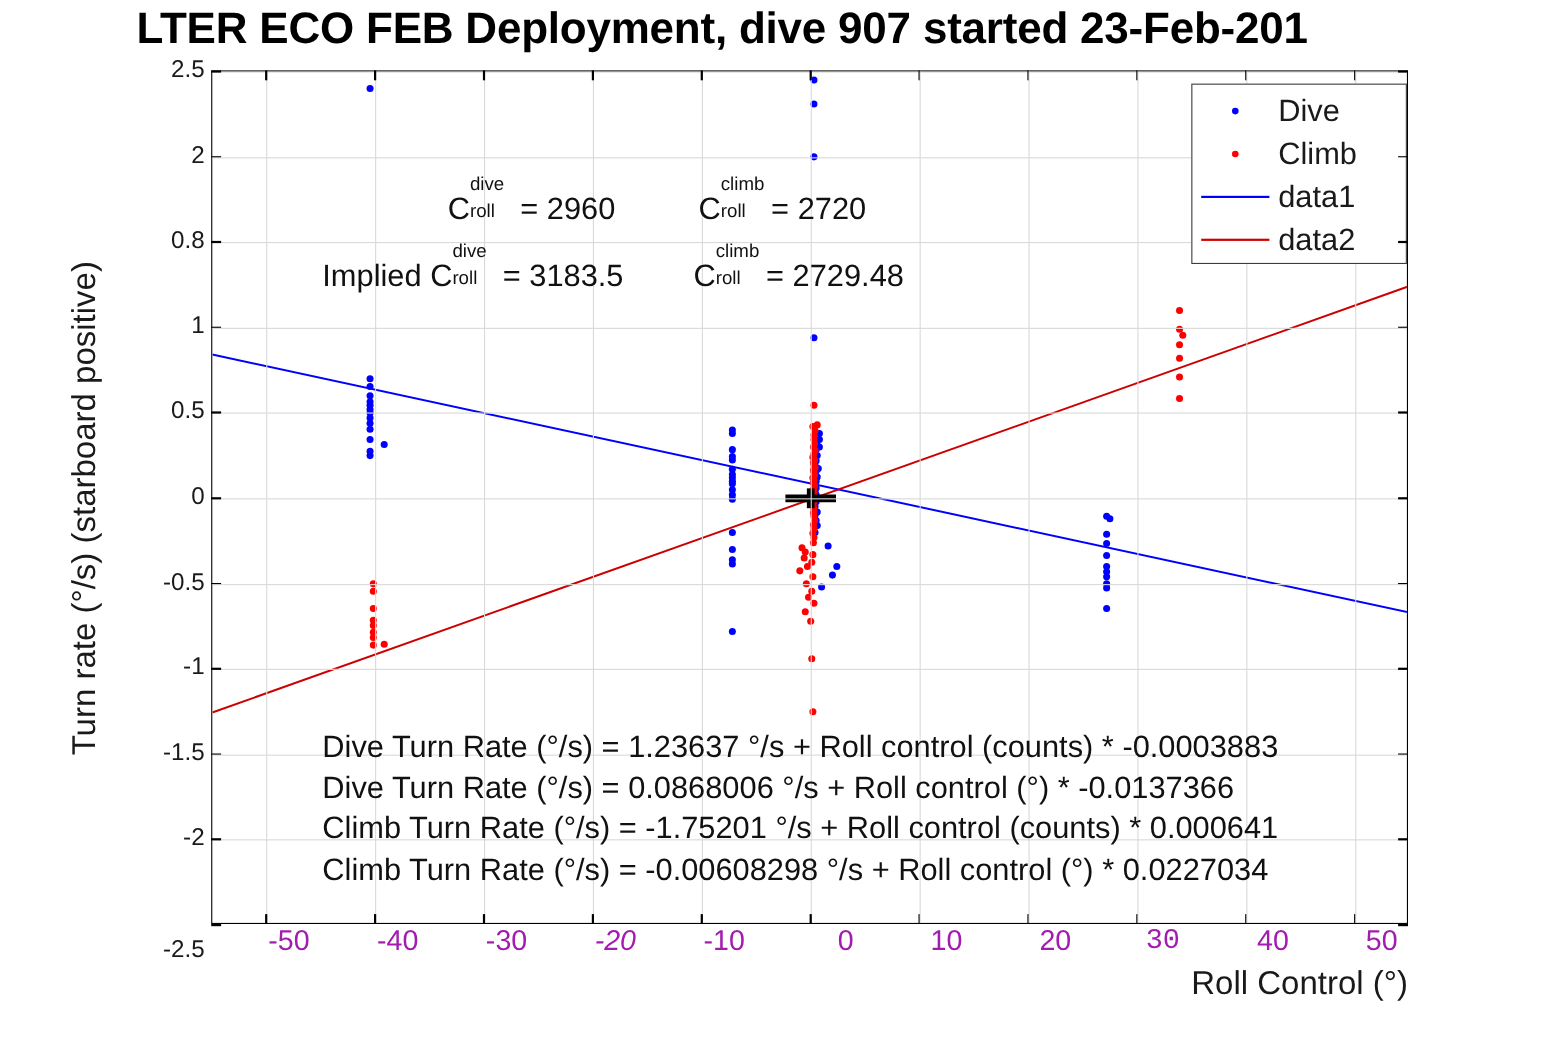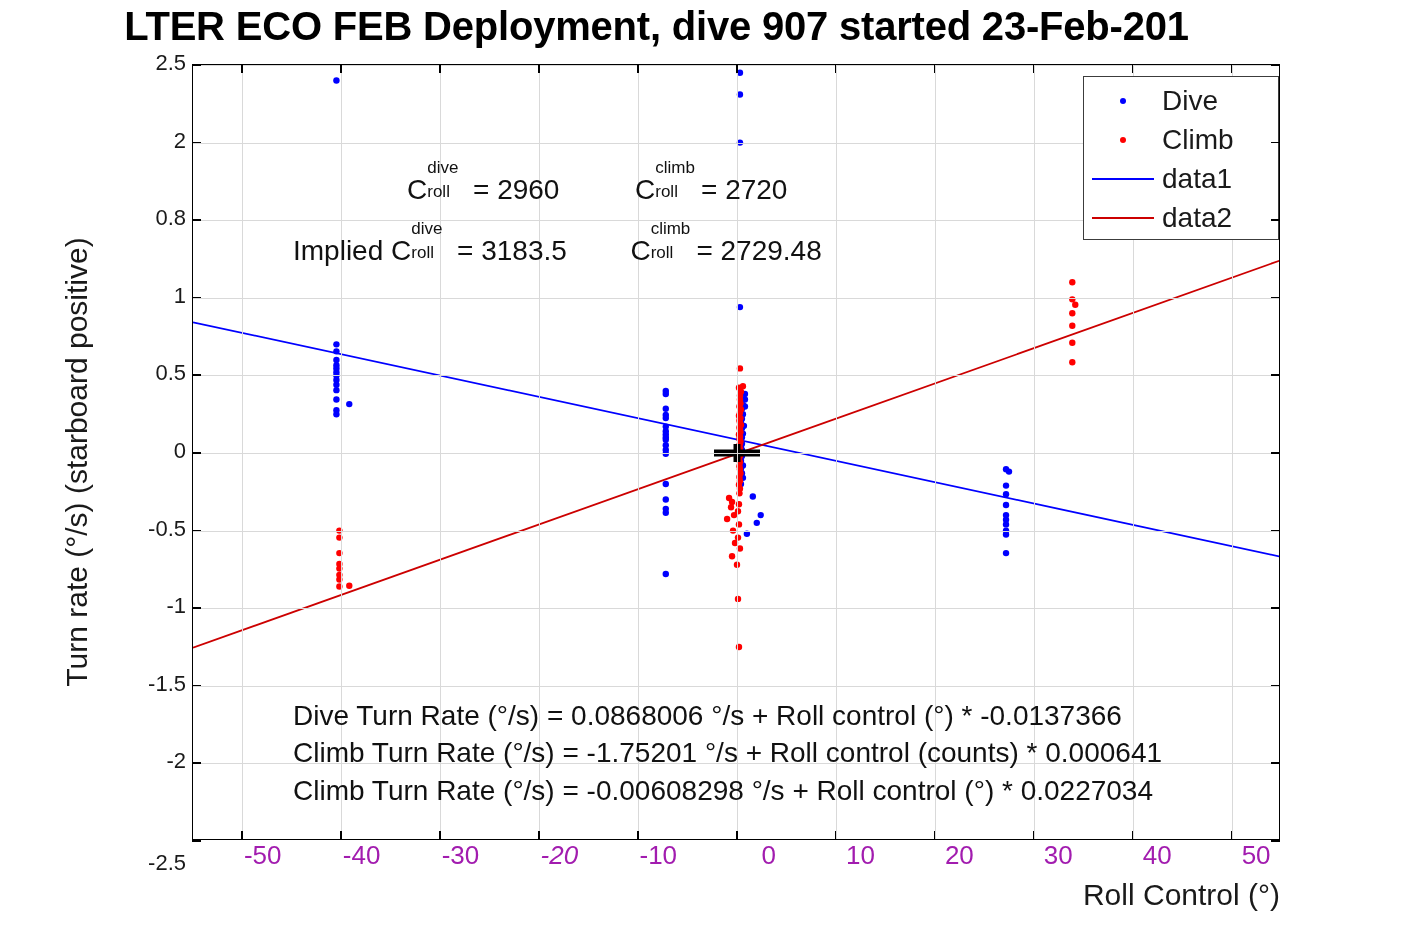--- a/index.html
+++ b/index.html
@@ -288,20 +288,21 @@
 
   <div class="anno" style="left:293px;top:232px;">
     <span class="cgrp"><span>Implied C</span><span class="stack"><span class="sp">dive</span><span class="sb">roll</span></span></span>
     <span>= 3183.5</span>
     <span style="display:inline-block;width:48px;"></span>
     <span class="cgrp"><span>C</span><span class="stack"><span class="sp">climb</span><span class="sb">roll</span></span></span>
     <span>= 2729.48</span>
   </div>
 
 
+  <div class="eq" style="left:293px;top:663px;">Dive Turn Rate (°/s) = 1.23637 °/s + Roll control (counts) * -0.0003883</div>
   <div class="eq" style="left:293px;top:700px;">Dive Turn Rate (°/s) = 0.0868006 °/s + Roll control (°) * -0.0137366</div>
   <div class="eq" style="left:293px;top:737px;">Climb Turn Rate (°/s) = -1.75201 °/s + Roll control (counts) * 0.000641</div>
   <div class="eq" style="left:293px;top:775px;">Climb Turn Rate (°/s) = -0.00608298 °/s + Roll control (°) * 0.0227034</div>
 
   <div id="xtitle">Roll Control (°)</div>
   <div id="ytitle">Turn rate (°/s) (starboard positive)</div>
 
 <div class="tickx" style="left: 241.455px;"></div>
     <div class="tickx bot" style="left: 241.455px;"></div>
     <div class="xlab" style="left: 201.455px;">-50</div>
@@ -321,21 +322,21 @@
     <div class="tickx bot" style="left: 736px;"></div>
     <div class="xlab" style="left: 696px;">0</div>
     <div class="tickx" style="left: 834.909px;"></div>
     <div class="tickx bot" style="left: 834.909px;"></div>
     <div class="xlab" style="left: 794.909px;">10</div>
     <div class="tickx" style="left: 933.818px;"></div>
     <div class="tickx bot" style="left: 933.818px;"></div>
     <div class="xlab" style="left: 893.818px;">20</div>
     <div class="tickx" style="left: 1032.73px;"></div>
     <div class="tickx bot" style="left: 1032.73px;"></div>
-    <div class="xlab" style="left: 992.727px;">30</div>
+    <div class="xlab" style="left: 992.727px; font-family: Liberation Mono, monospace;">30</div>
     <div class="tickx" style="left: 1131.64px;"></div>
     <div class="tickx bot" style="left: 1131.64px;"></div>
     <div class="xlab" style="left: 1091.64px;">40</div>
     <div class="tickx" style="left: 1230.55px;"></div>
     <div class="tickx bot" style="left: 1230.55px;"></div>
     <div class="xlab" style="left: 1190.55px;">50</div>
     <div class="ticky" style="top: 64px;"></div>
     <div class="ticky rt" style="top: 64px;"></div>
     <div class="ylab" style="top: 50px;">2.5</div>
     <div class="ticky" style="top: 141.6px;"></div>

